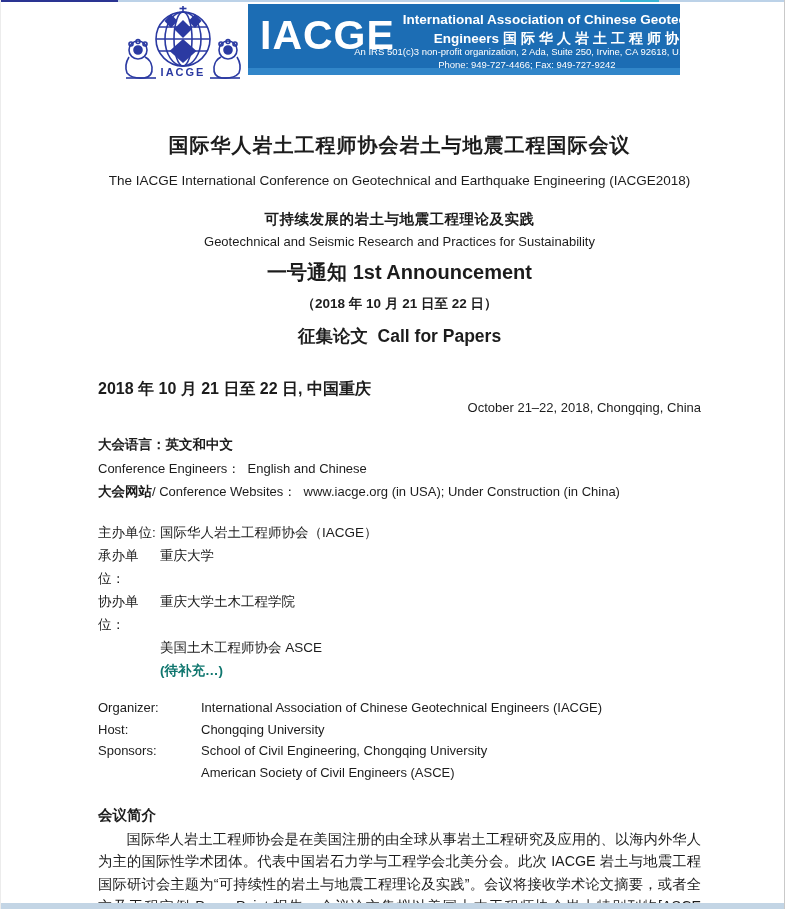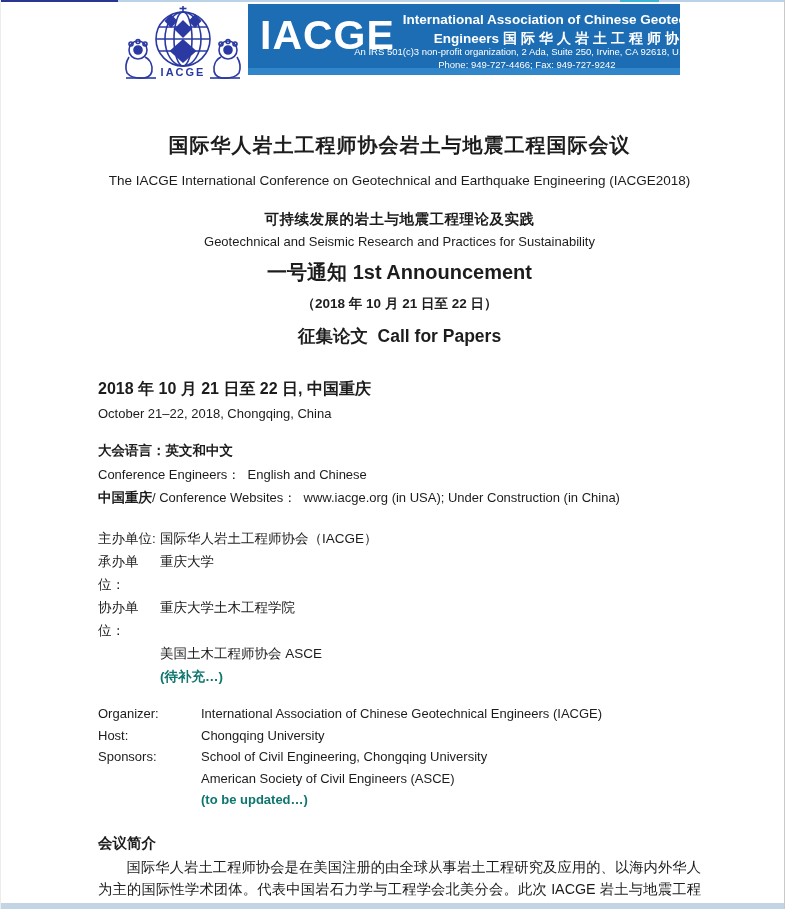--- a/index.html
+++ b/index.html
@@ -32,21 +32,21 @@
   .content{position:absolute;left:97px;top:120px;width:603px;}
   .c{text-align:center;}
   .title-zh{font-size:20px;font-weight:bold;margin-top:12px;letter-spacing:1px;}
   .title-en{font-size:13.5px;margin-top:14px;}
   .theme-zh{font-size:14.5px;font-weight:bold;margin-top:22px;letter-spacing:.5px;}
   .theme-en{font-size:13px;margin-top:5px;}
   .announce{font-size:20px;font-weight:bold;margin-top:10px;}
   .announce-date{font-size:13.5px;font-weight:bold;margin-top:9px;}
   .cfp{font-size:17.5px;font-weight:bold;margin-top:11px;white-space:pre-wrap;}
   .dl-zh{font-size:16px;font-weight:bold;margin-top:31px;}
-  .dl-en{font-size:13px;margin-top:6px;}
+  .dl-en{font-size:13px;text-align:right;}
   .lang-zh{font-size:13.5px;font-weight:bold;margin-top:21px;}
   .lang-en{font-size:13px;margin-top:6px;white-space:pre-wrap;}
   .web{font-size:13px;margin-top:5px;white-space:pre-wrap;}
   .web b{font-size:13.5px;}
   .org-zh{margin-top:20px;}
   .org-zh .row{display:flex;font-size:13.5px;line-height:23px;}
   .zl{width:62px;flex:none;}
   .org-en{margin-top:15px;}
   .org-en .row{display:flex;font-size:13px;line-height:21.5px;}
   .el{width:103px;flex:none;}
@@ -123,21 +123,21 @@
     <div class="c theme-en">Geotechnical and Seismic Research and Practices for Sustainability</div>
     <div class="c announce">一号通知 1st Announcement</div>
     <div class="c announce-date">（2018 年 10 月 21 日至 22 日）</div>
     <div class="c cfp">征集论文  Call for Papers</div>
 
     <div class="dl-zh">2018 年 10 月 21 日至 22 日, 中国重庆</div>
     <div class="dl-en">October 21–22, 2018, Chongqing, China</div>
 
     <div class="lang-zh">大会语言：英文和中文</div>
     <div class="lang-en">Conference Engineers：  English and Chinese</div>
-    <div class="web"><b>中国重庆</b><span>/ Conference Websites：  www.iacge.org (in USA); Under Construction (in China)</span></div>
+    <div class="web"><b>大会网站</b><span>/ Conference Websites：  www.iacge.org (in USA); Under Construction (in China)</span></div>
 
     <div class="org-zh">
       <div class="row">
           <span class="zl">主办单位:</span>
           <span>国际华人岩土工程师协会（IACGE）</span>
         </div>
       <div class="row">
           <span class="zl">承办单位：</span>
           <span>重庆大学</span>
         </div>
@@ -165,24 +165,20 @@
           <span>Chongqing University</span>
         </div>
       <div class="row">
           <span class="el">Sponsors:</span>
           <span>School of Civil Engineering, Chongqing University</span>
         </div>
       <div class="row">
           <span class="el"></span>
           <span>American Society of Civil Engineers (ASCE)</span>
         </div>
-      <div class="row red">
-          <span class="el"></span>
-          <span>(to be updated…)</span>
-        </div>
     </div>
 
     <div class="intro-head">会议简介</div>
     <p class="intro-body">国际华人岩土工程师协会是在美国注册的由全球从事岩土工程研究及应用的、以海内外华人为主的国际性学术团体。代表中国岩石力学与工程学会北美分会。此次 IACGE 岩土与地震工程国际研讨会主题为“可持续性的岩土与地震工程理论及实践”。会议将接收学术论文摘要，或者全文及工程实例 PowerPoint 报告。会议论文集拟以美国土木工程师协会岩土特别刊物[ASCE Geotechnical Special Publication (GSP)]的形式出版。PowerPoint 报告将收编到 IACGE 网站上。</p>
   </div>
 
   <div class="bottomline"></div>
 </div>
 
 </body></html>

